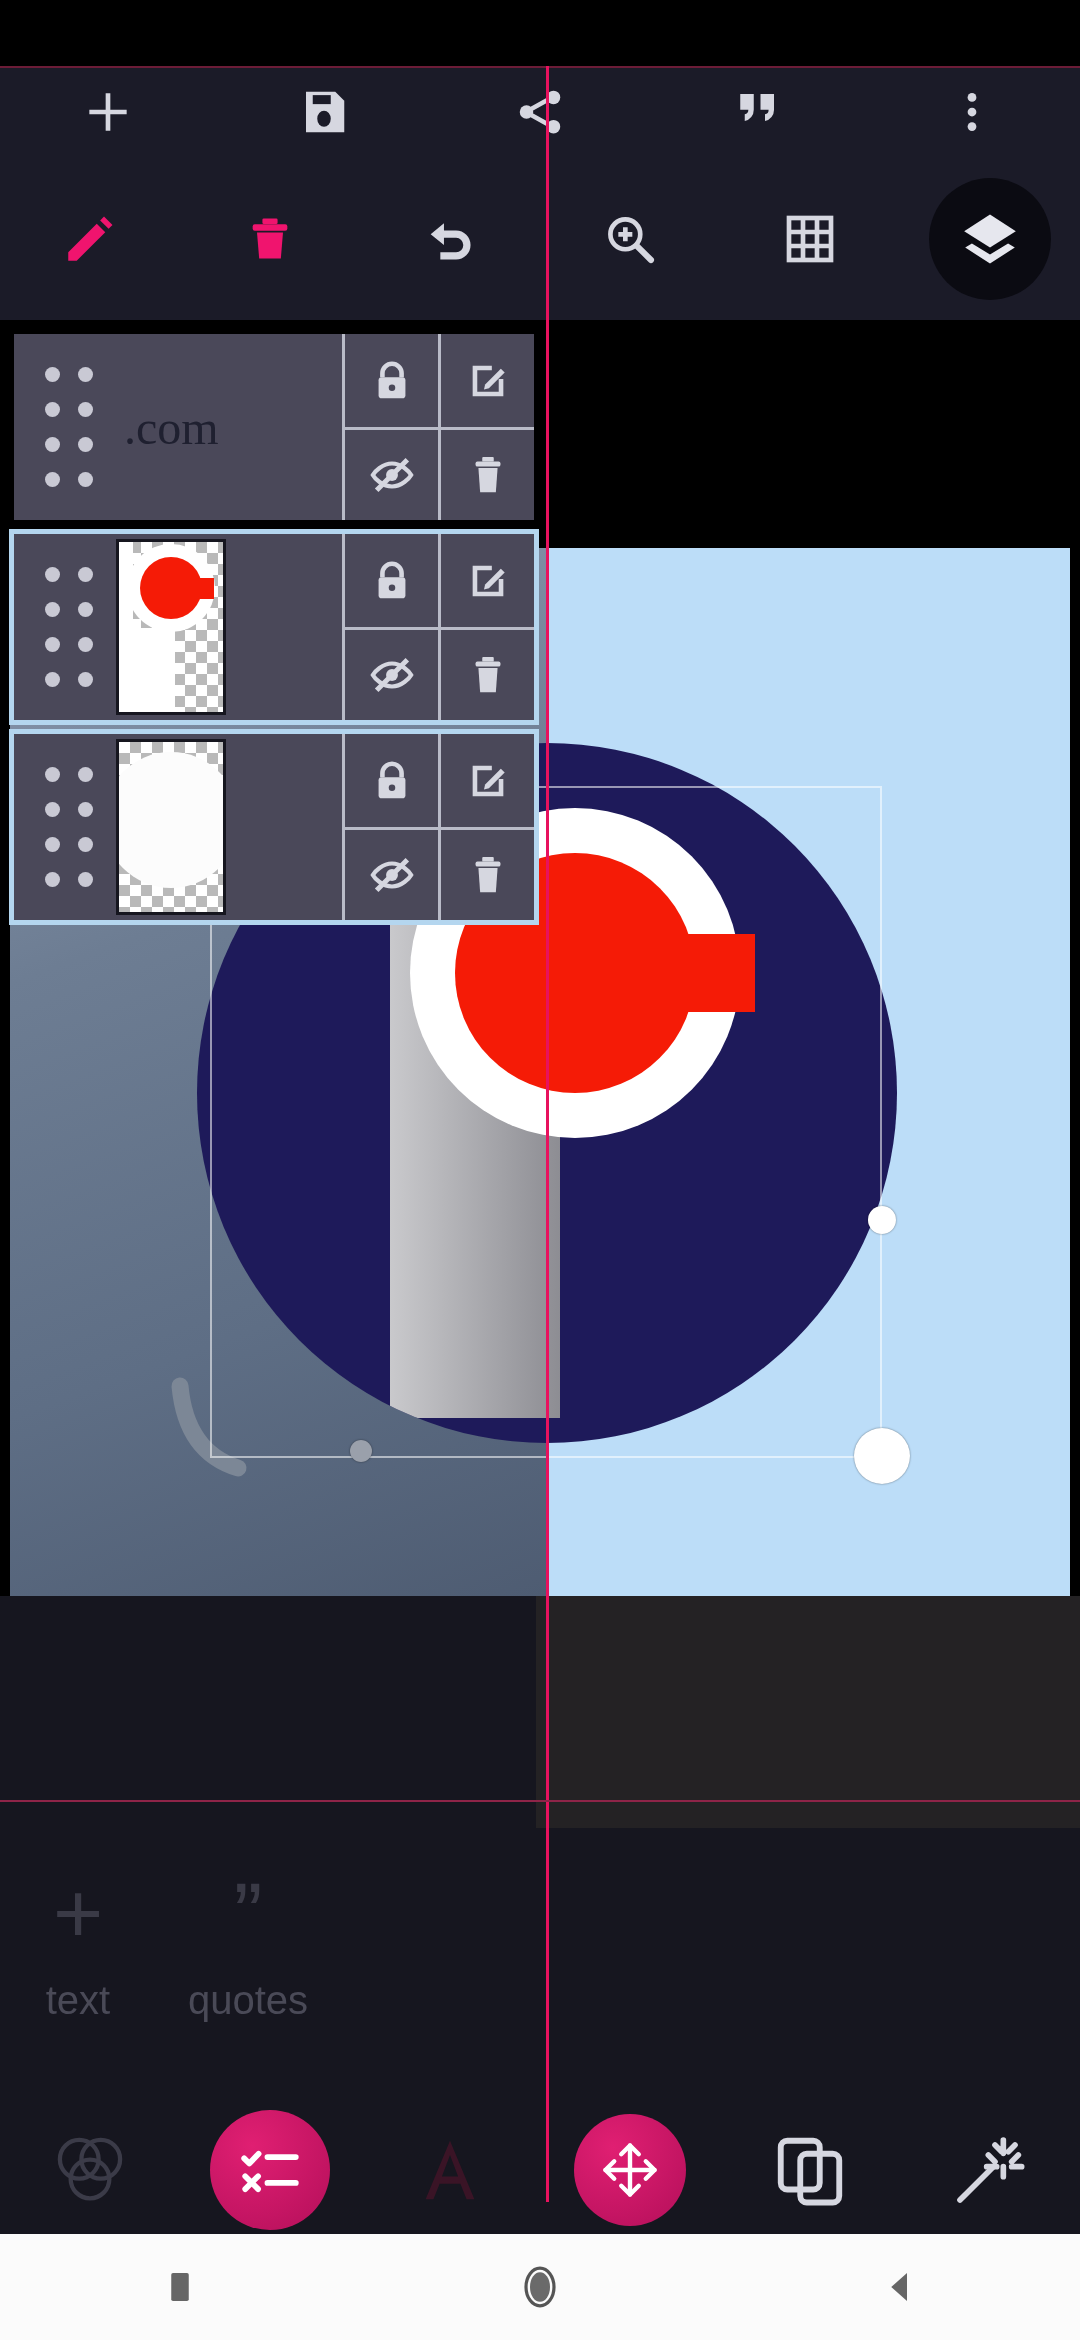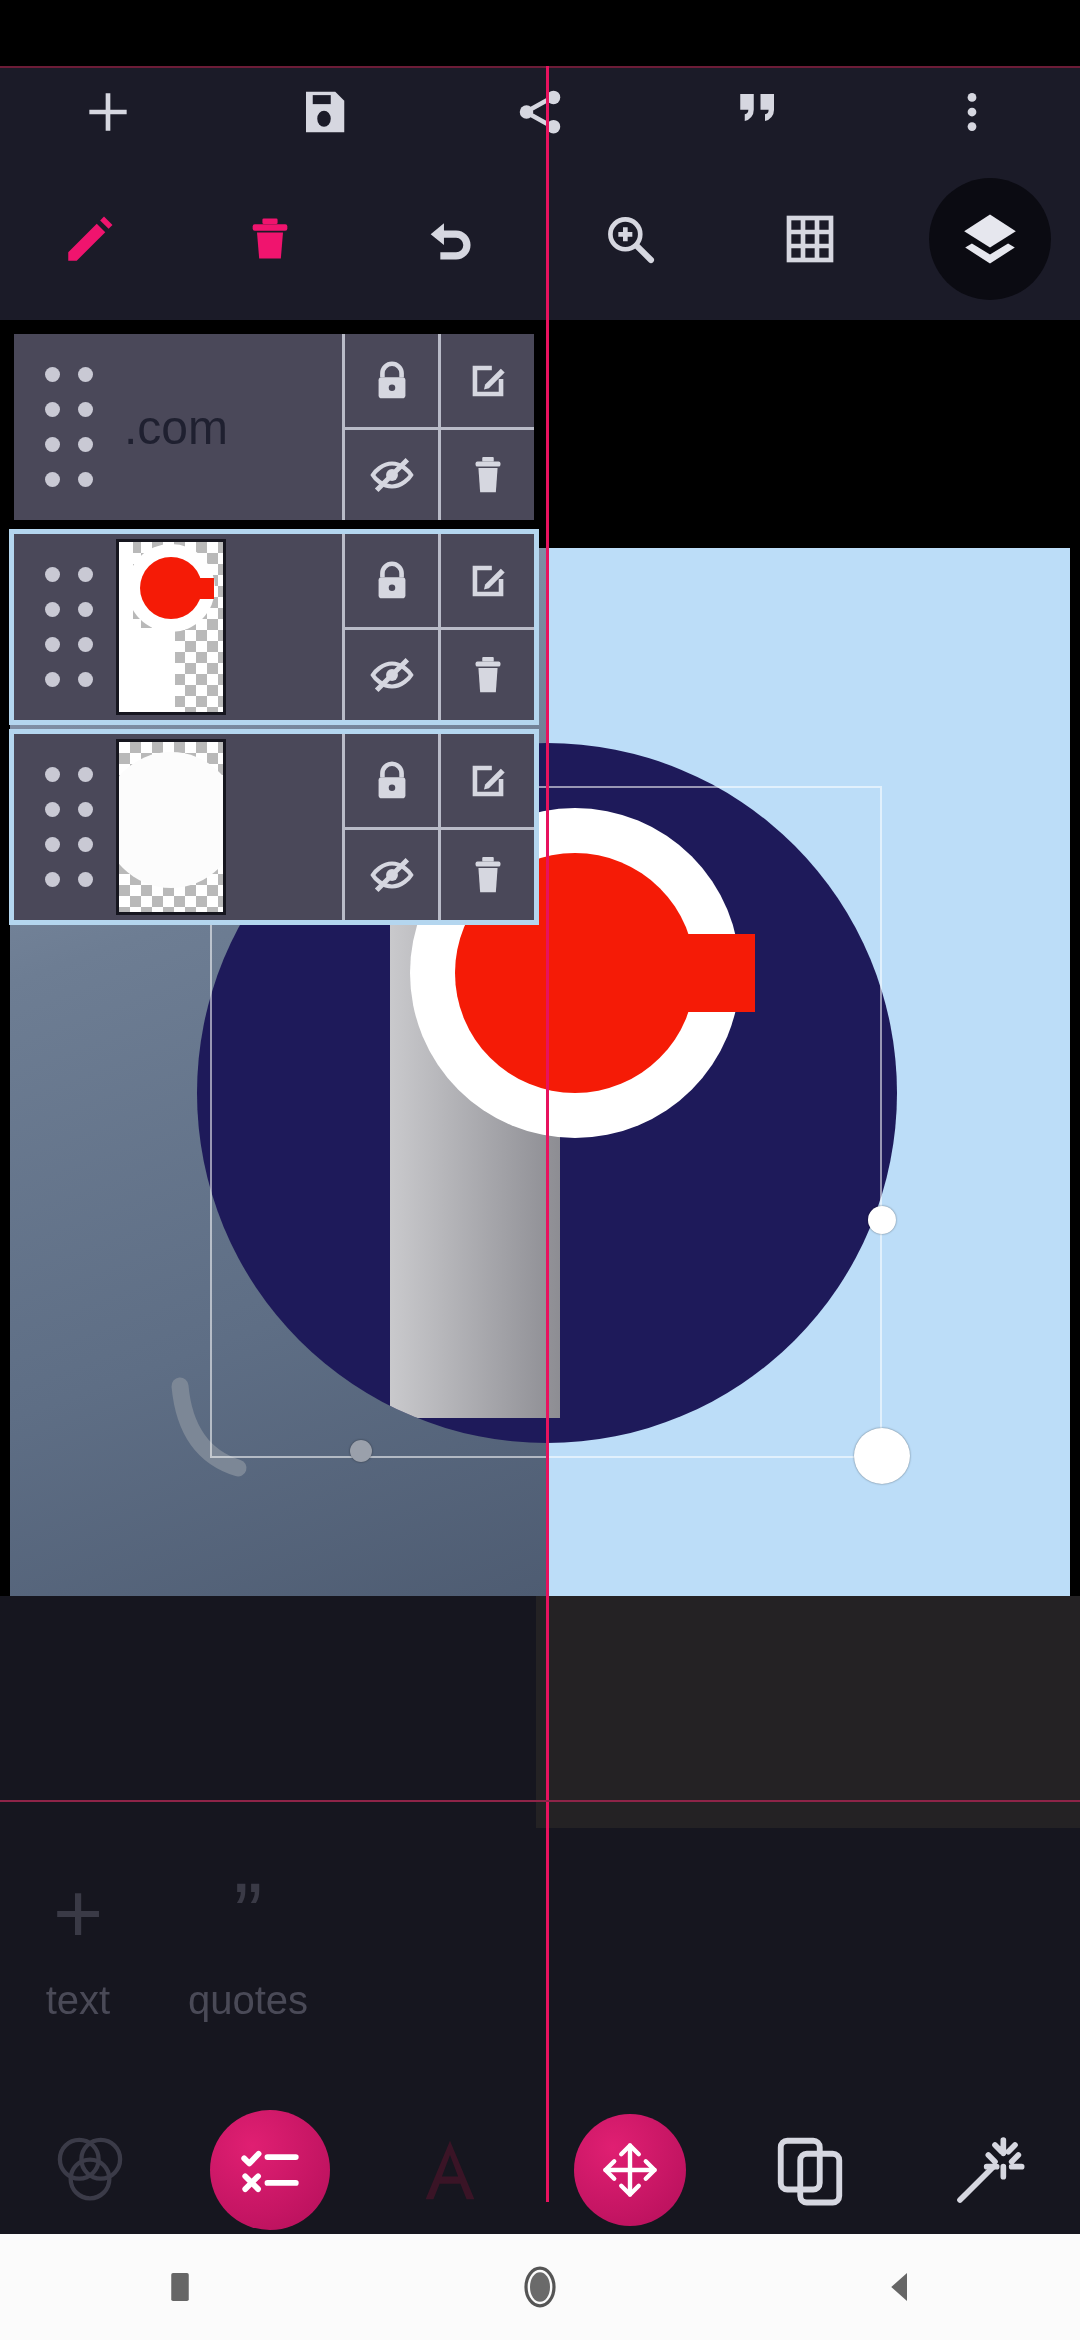--- a/index.html
+++ b/index.html
@@ -60,21 +60,21 @@
              background:#e8125e; }
   .guide-h { position:absolute; left:0; top:1800px; width:1080px; height:2px;
              background:#8e2448; }
 
   
   .layers { position:absolute; left:14px; top:334px; width:520px; }
   .layer-row { position:relative; height:186px; margin-bottom:14px;
                background:#4a4859; display:flex; }
   .layer-row.sel { outline:5px solid #b4d6ef; outline-offset:0; }
   .layer-row.last { margin-bottom:0; }
-  .layer-main { position:relative; flex:1; display:flex; align-items:center; }
+  .layer-main { position:relative; flex:1; display:flex; align-items:center;font-family:Liberation Serif, serif; }
   .grip { width:66px; height:140px; margin-left:22px; display:grid;
           grid-template-columns:1fr 1fr; grid-template-rows:repeat(4,1fr);
           align-content:center; justify-items:center; align-items:center; }
   .grip i { width:15px; height:15px; border-radius:50%; background:#c9c9d4;
             display:block; }
   .layer-label { margin-left:22px; font-size:48px; color:#1f2030; }
   .thumb { width:110px; height:176px; margin-left:14px; border:3px solid #16161f;
            position:relative; overflow:hidden;
            background-image:
              linear-gradient(45deg,#b9b9b9 25%,transparent 25%,transparent 75%,#b9b9b9 75%),

